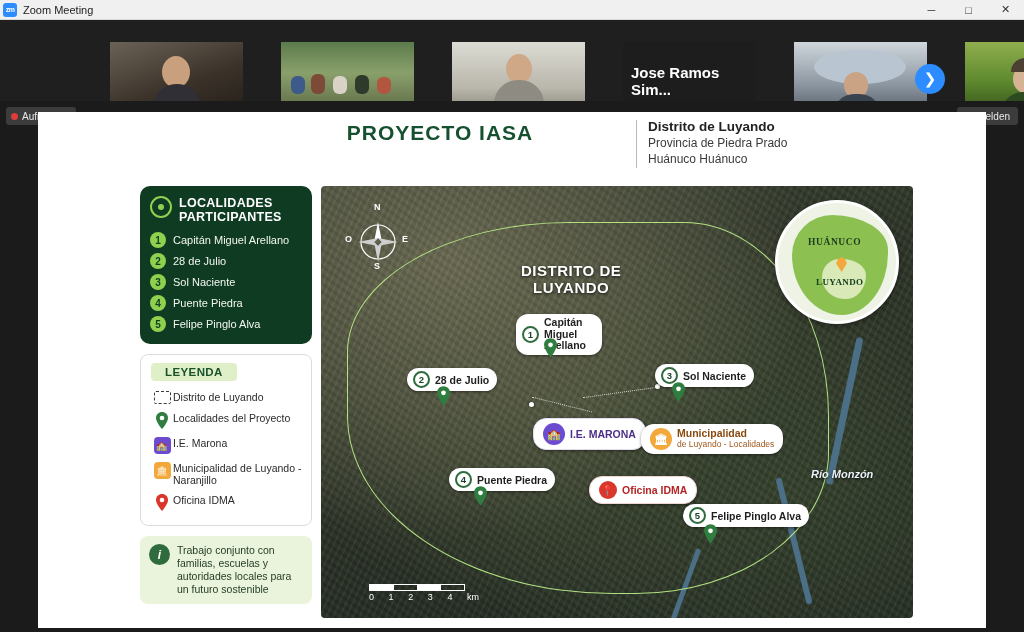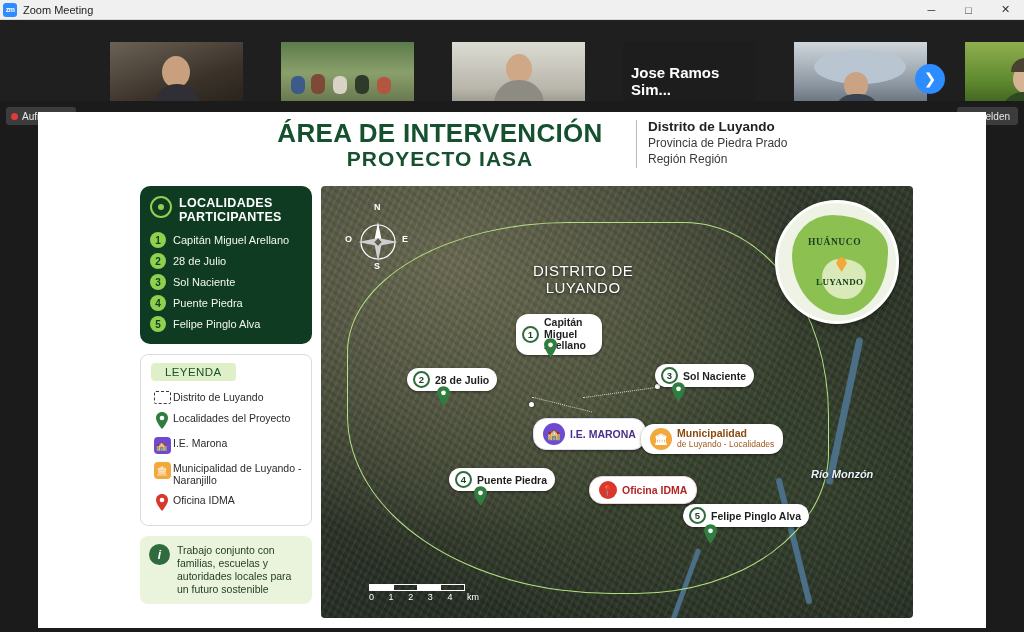--- a/index.html
+++ b/index.html
@@ -129,21 +129,21 @@
   .num {
     width: 16px; height: 16px; border-radius: 50%; background: #8fd14f; color: #12401f;
     font-size: 10px; font-weight: bold; display: flex; align-items: center; justify-content: center;
     margin-right: 7px; flex: none;
   }
   .loc-name { font-size: 11px; color: #f3f7ef; }
 
   .legend { margin-top: 10px; border: 1px solid #dcdcdc; border-radius: 8px; padding: 0 0 10px 0; background: #fff; }
   .legend-tab {
     display: inline-block; background: #dff0c8; color: #18512c;
-    font-size: 11.5px; font-weight: normal; padding: 3px 14px; border-radius: 4px;
+    font-size: 11.5px; font-weight: bold; padding: 3px 14px; border-radius: 4px;
     margin: 8px 0 6px 10px; letter-spacing: 0.4px;
   }
   .leg-row { display: flex; align-items: flex-start; padding: 4px 8px 4px 10px; }
   .leg-ico { width: 22px; flex: none; display: flex; justify-content: center; }
   .leg-txt { font-size: 10.5px; color: #2a2a2a; line-height: 12px; }
 
   .note {
     margin-top: 10px; background: #eaf3dc; border-radius: 8px; padding: 8px 9px;
     display: flex; align-items: flex-start;
   }
@@ -169,22 +169,22 @@
     background-image:
       repeating-linear-gradient(115deg, rgba(255,255,255,0.045) 0 2px, rgba(0,0,0,0.05) 2px 6px),
       repeating-linear-gradient(35deg, rgba(0,0,0,0.06) 0 3px, rgba(255,255,255,0.03) 3px 7px);
     opacity: 0.85;
   }
   .river {
     position: absolute; background: #4a6f86; border-radius: 50%;
     filter: blur(0.4px);
   }
   .map-district-label {
-    position: absolute; left: 212px; top: 76px; color: #fff;
-    font-size: 15px; font-weight: normal; line-height: 17px; text-align: center;
+    position: absolute; left: 200px; top: 76px; color: #fff;
+    font-size: 15px; font-weight: bold; line-height: 17px; text-align: center;
     text-shadow: 0 1px 3px rgba(0,0,0,0.8); letter-spacing: 0.5px;
   }
   .compass {
     position: absolute; left: 22px; top: 18px; width: 70px; height: 70px; color: #fff;
   }
   .inset {
     position: absolute; right: 14px; top: 14px; width: 124px; height: 124px;
     border-radius: 50%; background: #eef3e6; border: 3px solid #fff;
     box-shadow: 0 2px 6px rgba(0,0,0,0.4); overflow: hidden; font-family: Liberation Serif, serif;
   }
@@ -346,28 +346,27 @@
     <div class="rec-badge">
       <span class="rec-dot"></span>
       <span>Aufnahme</span>
     </div>
     <div class="login-badge">Anmelden</div>
 
     <div class="slide">
 
       <div class="slide-head">
         <div class="slide-title">
-          <span>ÁREA DE INTERVENCIÓN</span>
           <small>PROYECTO IASA</small>
         </div>
         <div class="vrule"></div>
         <div class="subtitle-block">
           <div class="sub1">Distrito de Luyando</div>
           <div class="sub2">Provincia de Piedra Prado</div>
-          <div class="sub3">Región Región</div>
+          <div class="sub3">Huánuco Huánuco</div>
         </div>
       </div>
 
       <div class="lcol">
 
         <div class="loc-card">
           <div class="loc-head">
             <div class="loc-badge-ico"></div>
             <div class="loc-title">
               <span>LOCALIDADES</span><br>

